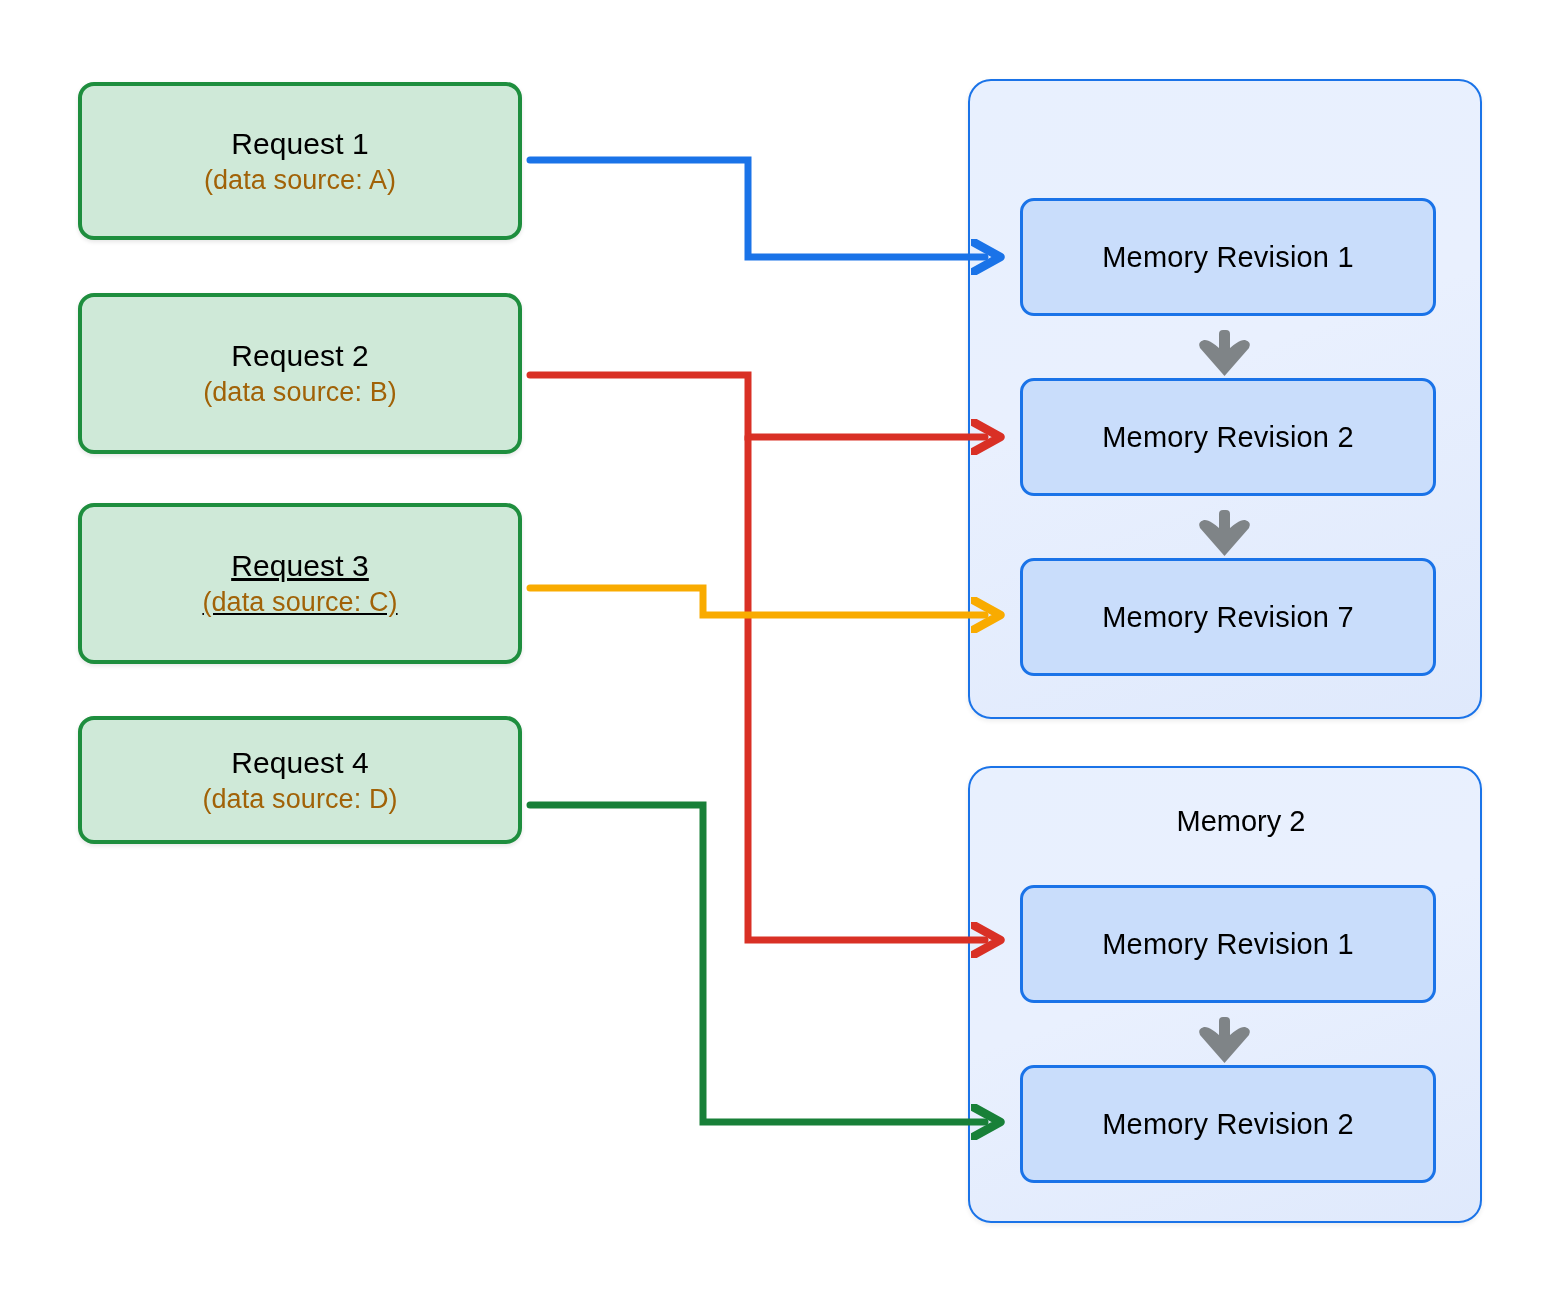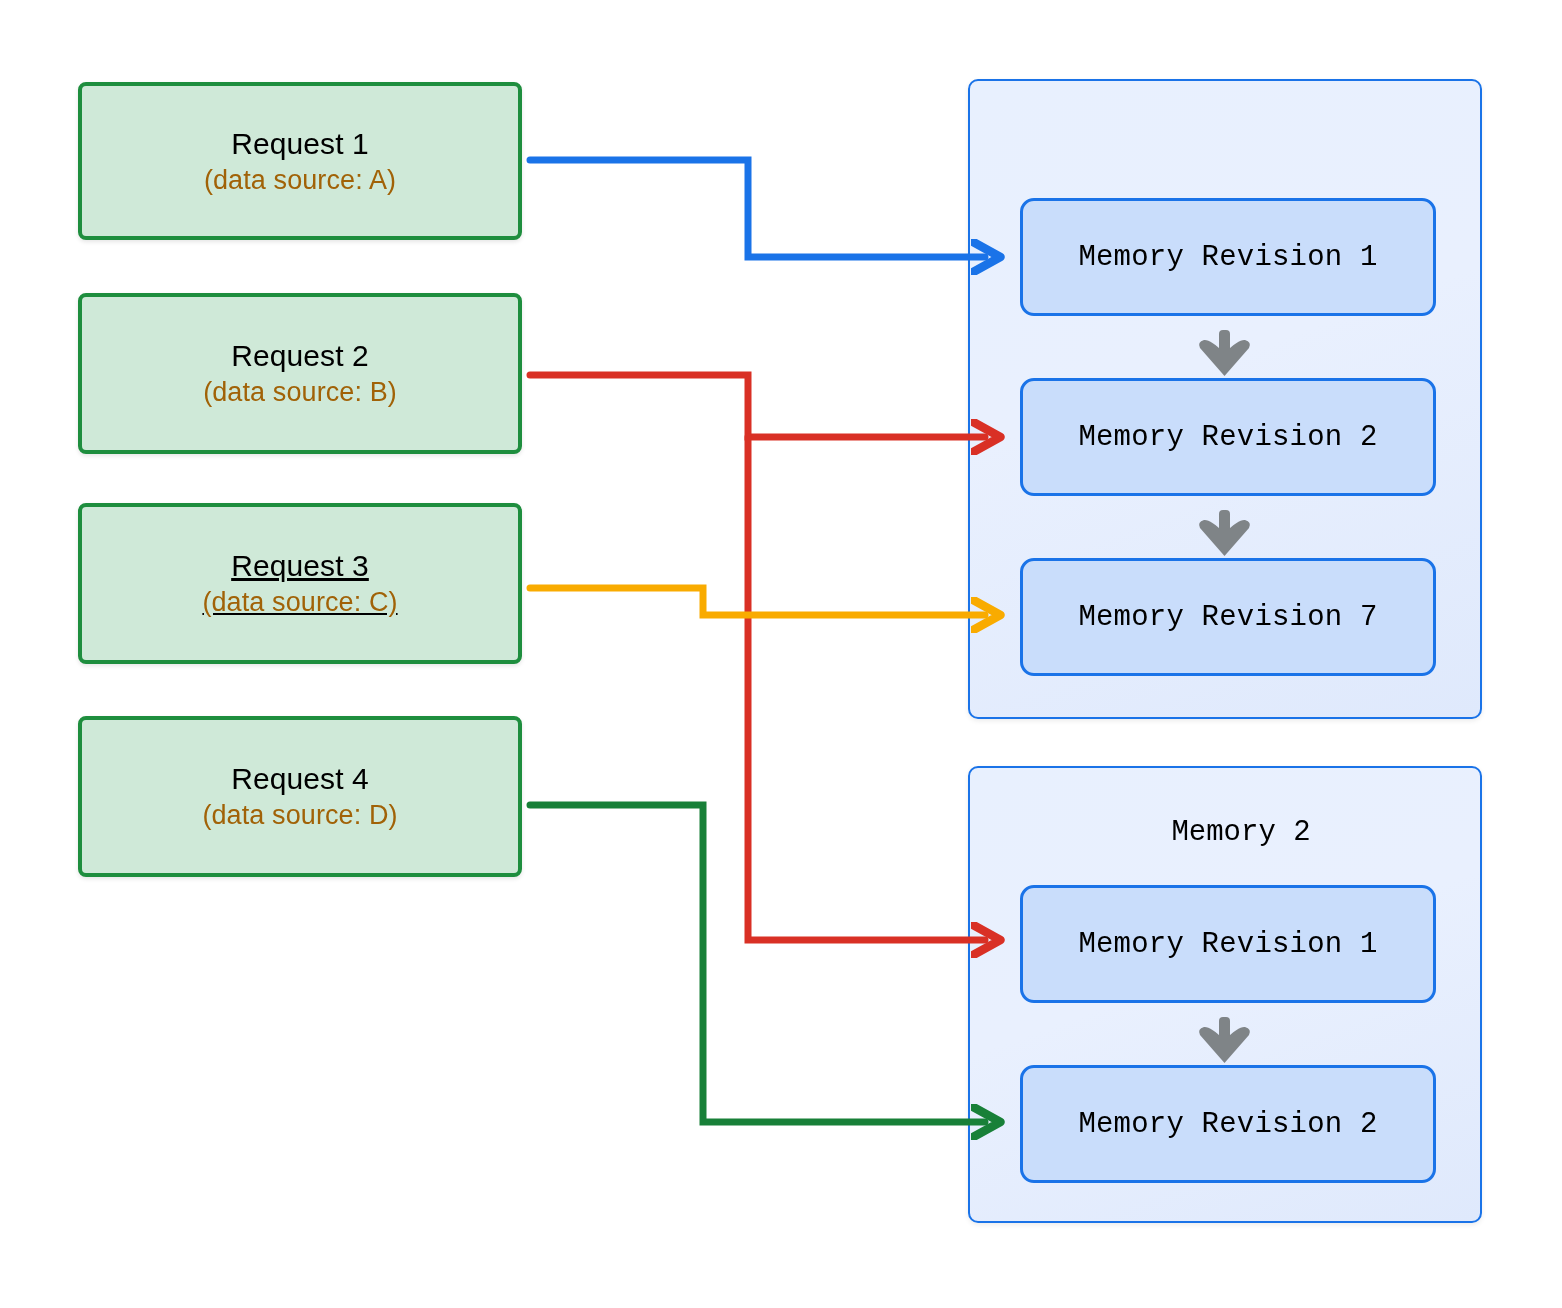--- a/index.html
+++ b/index.html
@@ -17,21 +17,21 @@
     background: #ffffff;
     overflow: hidden;
   }
 
   
   .request-box {
     position: absolute;
     box-sizing: border-box;
     border: 4px solid #1e8e3e;
     background: #cfe9d8;
-    border-radius: 8px;
+    border-radius: 16px;
     display: flex;
     flex-direction: column;
     align-items: center;
     justify-content: center;
     box-shadow: 0 2px 4px rgba(0,0,0,0.10);
   }
   .request-title {
     font-size: 30px;
     color: #000000;
     line-height: 1.28;
@@ -43,23 +43,22 @@
     line-height: 1.28;
     letter-spacing: 0.1px;
   }
 
   
   .memory-container {
     position: absolute;
     box-sizing: border-box;
     border: 2px solid #1a73e8;
     background: linear-gradient(160deg, #e8f0fe 0%, #e9f0fe 45%, #dfe9fc 100%);
-    border-radius: 10px;
+    border-radius: 23px;
     box-shadow: 0 2px 5px rgba(0,0,0,0.08);
-    font-family: Liberation Mono, monospace;
   }
   .memory-title {
     position: absolute;
     left: 0;
     right: 0;
     text-align: center;
     font-size: 29px;
     color: #000000;
   }
   .revision-box {
@@ -110,21 +109,21 @@
   <div class="request-box" style="left:78px; top:293px; width:444px; height:161px;">
     <div class="request-title">Request 2</div>
     <div class="request-sub">(data source: B)</div>
   </div>
 
   <div class="request-box" style="left:78px; top:503px; width:444px; height:161px;text-decoration:underline;">
     <div class="request-title">Request 3</div>
     <div class="request-sub">(data source: C)</div>
   </div>
 
-  <div class="request-box" style="left:78px; top:716px; width:444px; height:161px;">
+  <div class="request-box" style="left:78px; top:716px; width:444px; height:128px;">
     <div class="request-title">Request 4</div>
     <div class="request-sub">(data source: D)</div>
   </div>
 
   <div class="memory-container" style="left:968px; top:79px; width:514px; height:640px;">
     <div class="memory-title" style="top:128px;">Memory 1</div>
 
     <div class="revision-box" style="left:50px; top:117px; width:416px; height:118px;">
       <span class="revision-label">Memory Revision 1</span>
     </div>
@@ -132,21 +131,21 @@
     <div class="revision-box" style="left:50px; top:297px; width:416px; height:118px;">
       <span class="revision-label">Memory Revision 2</span>
     </div>
 
     <div class="revision-box" style="left:50px; top:477px; width:416px; height:118px;">
       <span class="revision-label">Memory Revision 7</span>
     </div>
   </div>
 
   <div class="memory-container" style="left:968px; top:766px; width:514px; height:457px;">
-    <div class="memory-title" style="top:48px;padding-left:32px;">Memory 2</div>
+    <div class="memory-title" style="top:37px;padding-left:32px;">Memory 2</div>
 
     <div class="revision-box" style="left:50px; top:117px; width:416px; height:118px;">
       <span class="revision-label">Memory Revision 1</span>
     </div>
 
     <div class="revision-box" style="left:50px; top:297px; width:416px; height:118px;">
       <span class="revision-label">Memory Revision 2</span>
     </div>
   </div>
 

